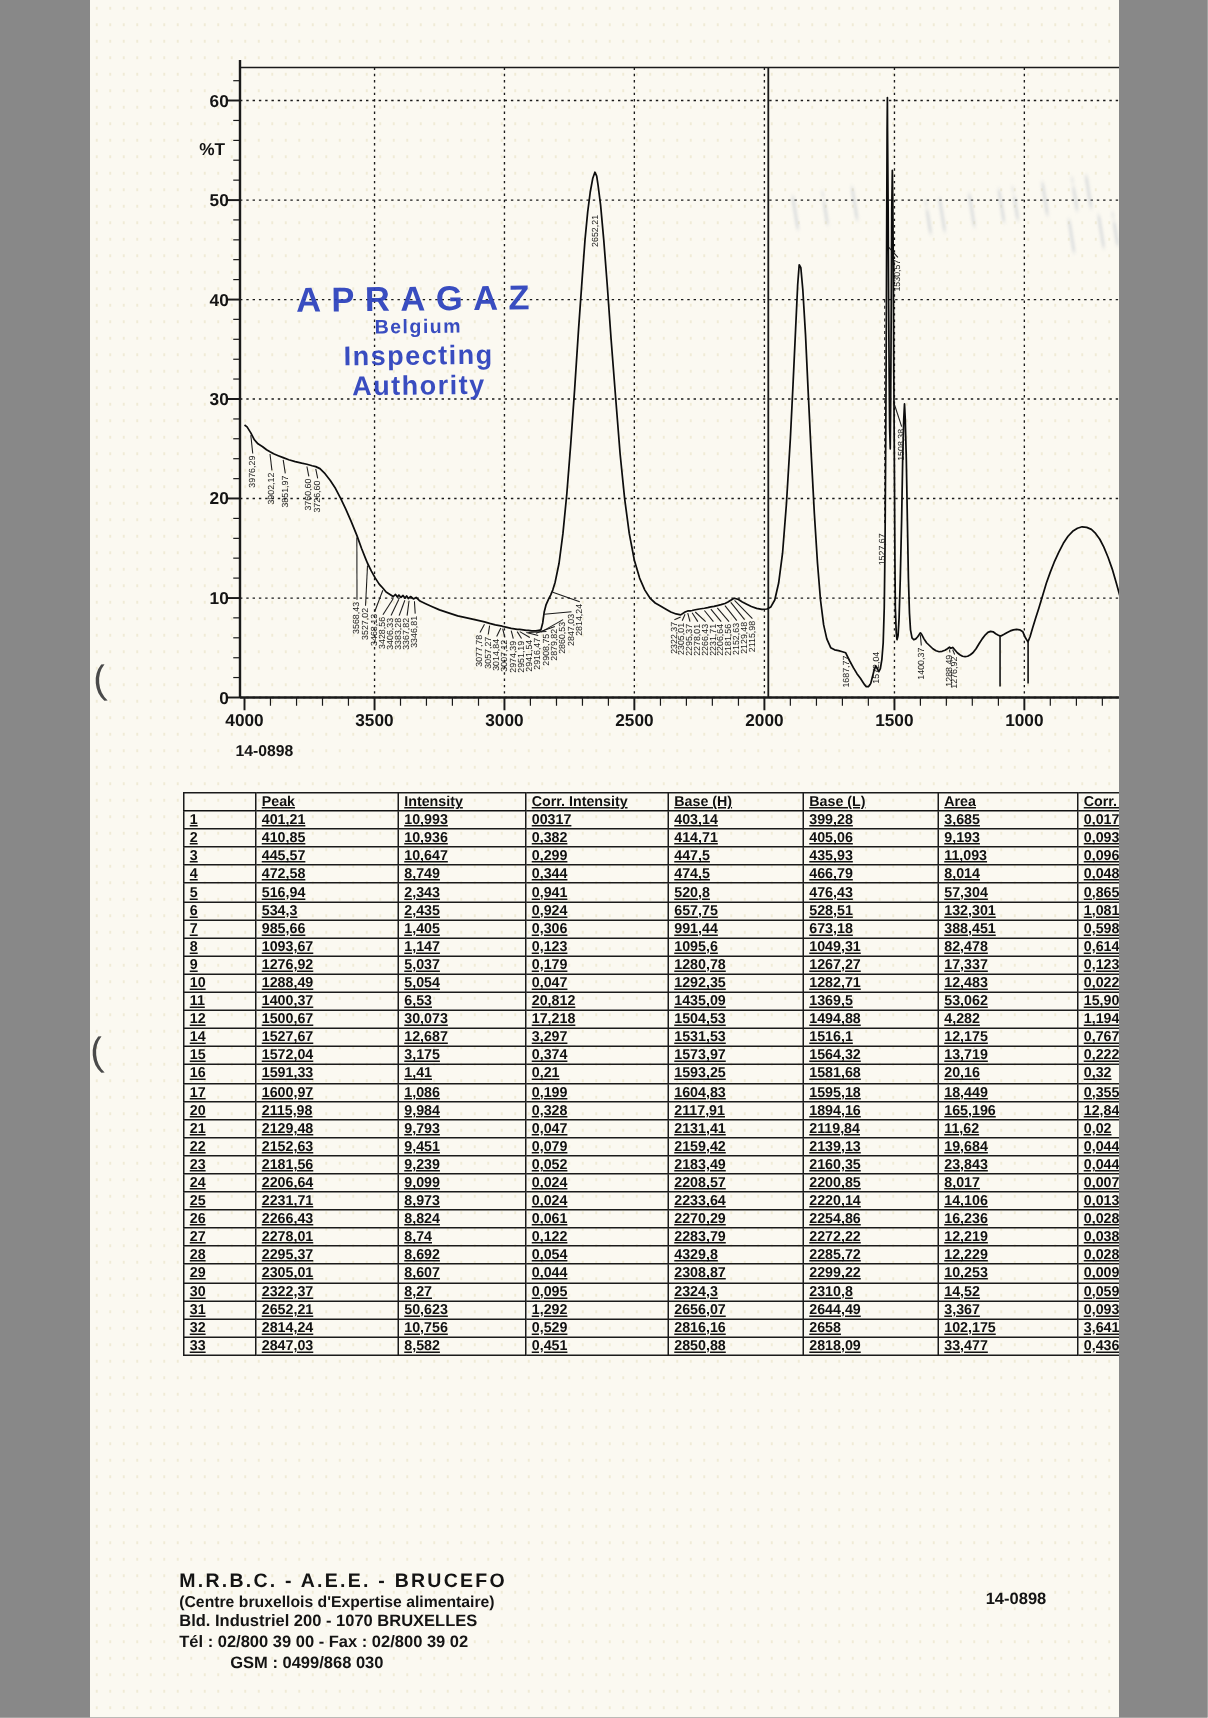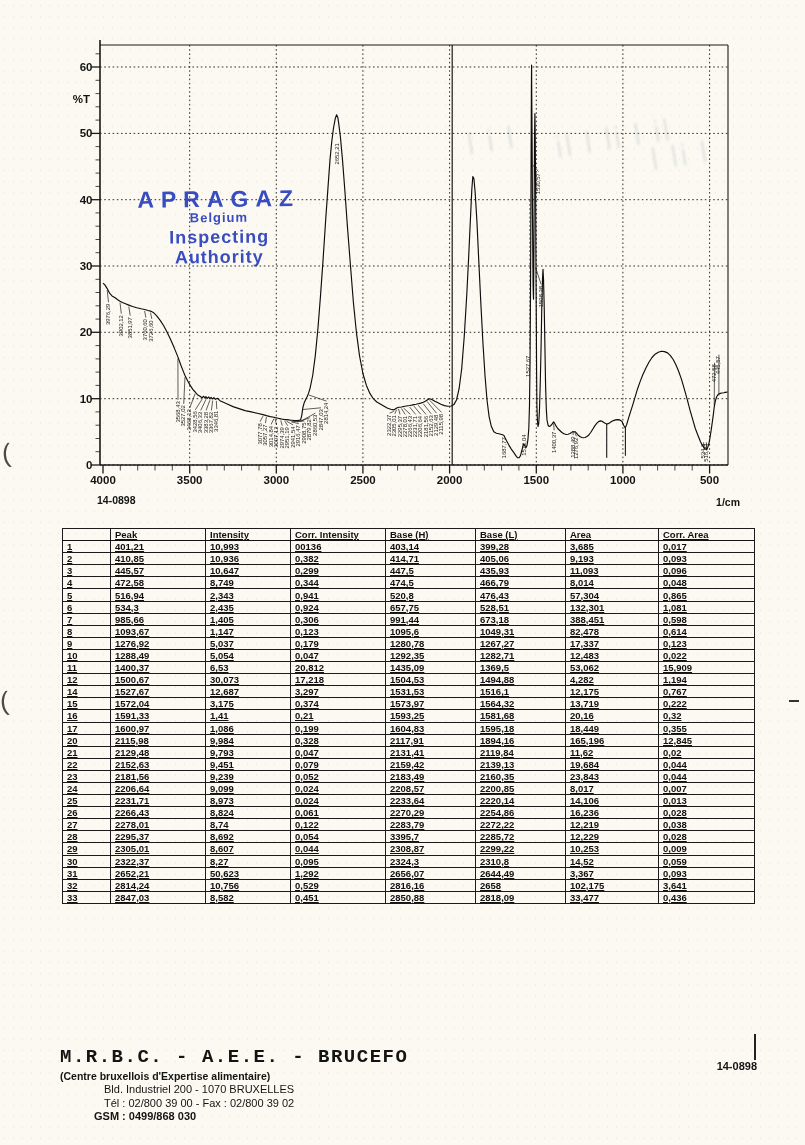--- a/index.html
+++ b/index.html
@@ -1,16 +1,16 @@
 <!DOCTYPE html>
 <html><head>
 <meta charset="utf-8">
 <style>
   html,body{margin:0;padding:0;background:#888;}
-  .page{position:relative;width:805px;height:1145px;margin:0 auto;overflow:hidden;
+  .page{position:relative;width:686px;height:1145px;margin:0 auto;overflow:hidden;
         background-color:#fbf9f1;
         background-image:radial-gradient(#f0ebd6 0.7px, rgba(0,0,0,0) 0.9px);
         background-size:9px 11px;
         font-family:"Liberation Sans",sans-serif;color:#141414;}
   .chart-svg{position:absolute;left:0;top:0;}
   .stamp{position:absolute;left:126px;top:186px;width:186px;text-align:center;
          color:#2b40bd;transform:rotate(-0.6deg);opacity:.93;}
   .stamp-title{font-size:23px;font-weight:700;letter-spacing:7px;}
   .stamp-sub{font-size:13px;font-weight:700;letter-spacing:1px;margin-top:-3px;}
   .stamp-l3{font-size:18px;font-weight:700;letter-spacing:1px;margin-top:2px;}
@@ -20,23 +20,23 @@
   .artifact-paren{position:absolute;color:#4a4a4a;font-size:26px;transform:rotate(-5deg);}
   .artifact-vbar{position:absolute;width:2px;height:26px;background:#222;}
   .artifact-dash{position:absolute;width:10px;height:2px;background:#333;}
   .tbl-wrap{position:absolute;left:62px;top:528px;width:692px;}
   table.peaks{border-collapse:collapse;width:692px;table-layout:fixed;text-decoration:underline;}
   table.peaks th,table.peaks td{border:1.3px solid #1b1b1b;font-size:9.5px;font-weight:700;
       height:11.1px;padding:0 1px 0 4px;text-align:left;white-space:nowrap;overflow:hidden;
       color:#101010;}
   table.peaks th{border-bottom:1.8px solid #111;}
   .footer-left{position:absolute;left:60px;top:1046px;line-height:1.25;}
-  .fl1{font-size:19px;font-weight:700;letter-spacing:1.5px;font-family:Liberation Mono, monospace;}
+  .fl1{font-size:13px;font-weight:700;letter-spacing:1.5px;}
   .fl2{font-size:10.5px;font-weight:700;}
-  .fl3,.fl4{font-size:11px;font-weight:400;margin-left:44px;}
+  .fl3,.fl4{font-size:11px;font-weight:700;}
   .fl5{font-size:11px;font-weight:700;padding-left:34px;}
   .footer-id{position:absolute;right:48px;top:1060px;font-size:11px;font-weight:700;}
   .footer-sample{position:absolute;left:352px;top:1077px;font-size:11.5px;font-weight:700;}
 </style>
 </head>
 <body>
 
 <div class="page">
 
   <svg class="chart-svg" width="805" height="522">
@@ -287,21 +287,21 @@
             <th>Base (L)</th>
             <th>Area</th>
             <th>Corr. Area</th>
           </tr>
         </thead>
       <tbody>
           <tr>
             <td>1</td>
             <td>401,21</td>
             <td>10,993</td>
-            <td>00136</td>
+            <td>00317</td>
             <td>403,14</td>
             <td>399,28</td>
             <td>3,685</td>
             <td>0,017</td>
           </tr>
           <tr>
             <td>2</td>
             <td>410,85</td>
             <td>10,936</td>
             <td>0,382</td>
@@ -528,21 +528,21 @@
             <td>2283,79</td>
             <td>2272,22</td>
             <td>12,219</td>
             <td>0,038</td>
           </tr>
           <tr>
             <td>28</td>
             <td>2295,37</td>
             <td>8,692</td>
             <td>0,054</td>
-            <td>3395,7</td>
+            <td>4329,8</td>
             <td>2285,72</td>
             <td>12,229</td>
             <td>0,028</td>
           </tr>
           <tr>
             <td>29</td>
             <td>2305,01</td>
             <td>8,607</td>
             <td>0,044</td>
             <td>2308,87</td>

